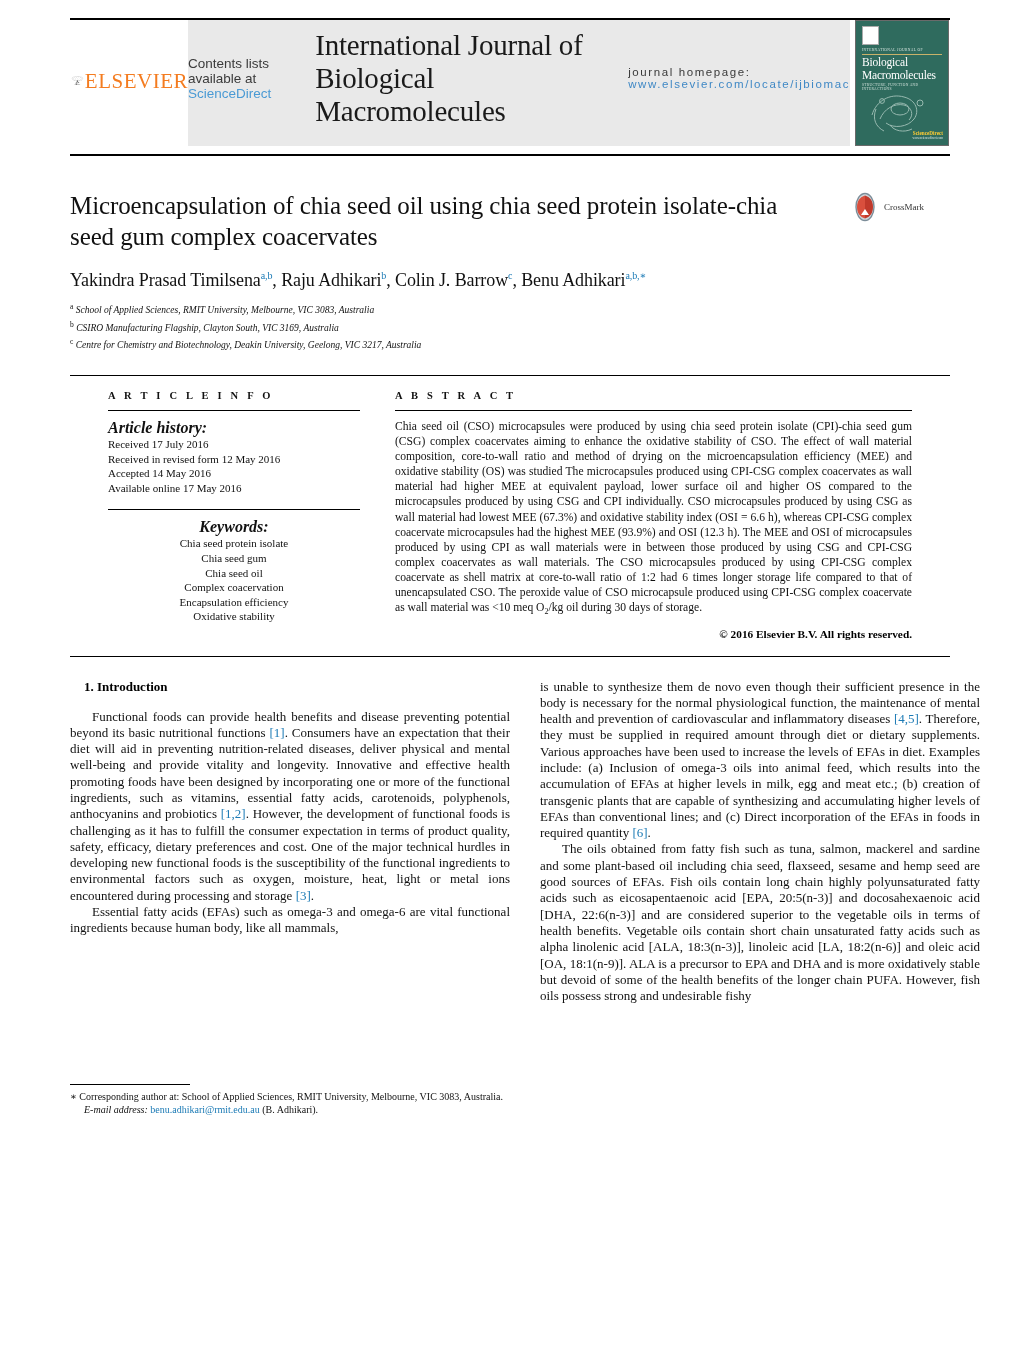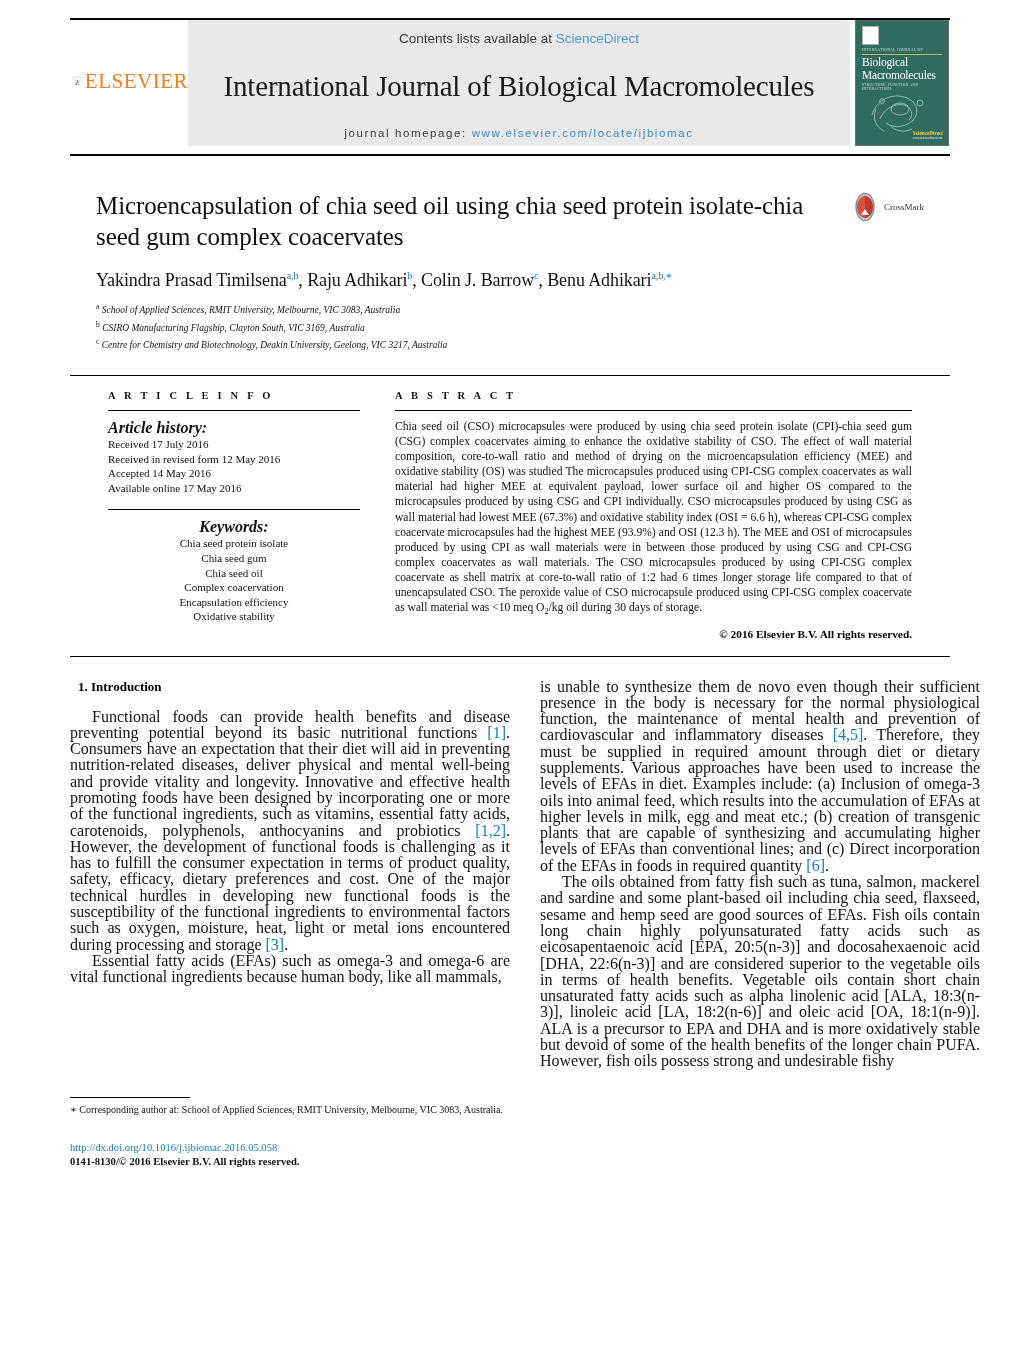--- a/index.html
+++ b/index.html
@@ -56,24 +56,23 @@
     color: #f47c20;
     font-size: 21px;
     letter-spacing: 0.5px;
     line-height: 1;
     margin-top: 1px;
   }
   .center-band {
     flex: 1 1 auto;
     background: #e9e9e9;
     display: flex;
-    flex-direction: column;
     align-items: center;
     justify-content: space-between;
-    padding: 11px 0 7px 0;
+    padding: 11px 0 21px 0;
   }
   .contents-line {
     font-family: "Liberation Sans", sans-serif;
     font-size: 13.5px;
     color: #3a3a3a;
   }
   .contents-line .sd { color: #4a9ad4; }
   .journal-name {
     font-family: "Liberation Serif", serif;
     font-size: 29px;
@@ -129,21 +128,21 @@
   .cover .cov-foot .sdlabel { color:#ffcc33; font-size:5.2px; font-weight:bold;}
   .cover .cov-foot .small { color:#dfe9e5; font-size:3.2px; }
 
   .masthead-rule {
     margin: 8px 70px 0 70px;
     border-bottom: 2px solid #000;
   }
 
   
   .title-area {
-    margin: 34px 70px 0 96px;
+    margin: 34px 70px 0 70px;
     position: relative;
   }
   .article-title {
     font-size: 25px;
     line-height: 31px;
     font-weight: normal;
     color: #111;
     margin: 0;
     max-width: 740px;
     letter-spacing: -0.1px;
@@ -226,24 +225,24 @@
   .body-cols {
     margin: 22px 70px 0 70px;
     display: flex;
     gap: 30px;
     height: 500px;
   }
   .bcol { width: 440px; flex: 0 0 440px; position: relative; }
   .section-title {
     font-size: 13px;
     font-weight: bold;
-    margin: 0 0 14px 8px;
+    margin: 0 0 14px 14px;
   }
   .para {
-    font-size: 16px;
+    font-size: 13px;
     line-height: 16.3px;
     text-align: justify;
     text-indent: 22px;
     margin: 0;
     color: #111;
   }
   .para.noindent { text-indent: 0; }
   .ref { color: #1b7ab5; }
   .link { color: #1b7ab5; }
 
@@ -431,27 +430,24 @@
 
     <div class="bcol">
       <div class="section-title">1.  Introduction</div>
       <p class="para"><span>Functional foods can provide health benefits and disease preventing potential beyond its basic nutritional functions </span><span class="ref">[1]</span><span>. Consumers have an expectation that their diet will aid in preventing nutrition-related diseases, deliver physical and mental well-being and provide vitality and longevity. Innovative and effective health promoting foods have been designed by incorporating one or more of the functional ingredients, such as vitamins, essential fatty acids, carotenoids, polyphenols, anthocyanins and probiotics </span><span class="ref">[1,2]</span><span>. However, the development of functional foods is challenging as it has to fulfill the consumer expectation in terms of product quality, safety, efficacy, dietary preferences and cost. One of the major technical hurdles in developing new functional foods is the susceptibility of the functional ingredients to environmental factors such as oxygen, moisture, heat, light or metal ions encountered during processing and storage </span><span class="ref">[3]</span><span>.</span></p>
       <p class="para">Essential fatty acids (EFAs) such as omega-3 and omega-6 are vital functional ingredients because human body, like all mammals,</p>
 
       <div class="footnote-wrap">
         <div class="fn-rule"></div>
         <div class="footnote">
           <span>∗</span><span> Corresponding author at: School of Applied Sciences, RMIT University, Melbourne, VIC 3083, Australia.</span>
+          <span class="fn-indent"><i>E-mail address:</i> <span class="link">benu.adhikari@rmit.edu.au</span><span> (B. Adhikari).</span></span>
         </div>
       </div>
 
-      <div class="doi-block">
-        <div class="doi">http://dx.doi.org/10.1016/j.ijbiomac.2016.05.058</div>
-        <div class="issn">0141-8130/© 2016 Elsevier B.V. All rights reserved.</div>
-      </div>
     </div>
 
     <div class="bcol">
       <p class="para noindent"><span>is unable to synthesize them de novo even though their sufficient presence in the body is necessary for the normal physiological function, the maintenance of mental health and prevention of cardiovascular and inflammatory diseases </span><span class="ref">[4,5]</span><span>. Therefore, they must be supplied in required amount through diet or dietary supplements. Various approaches have been used to increase the levels of EFAs in diet. Examples include: (a) Inclusion of omega-3 oils into animal feed, which results into the accumulation of EFAs at higher levels in milk, egg and meat etc.; (b) creation of transgenic plants that are capable of synthesizing and accumulating higher levels of EFAs than conventional lines; and (c) Direct incorporation of the EFAs in foods in required quantity </span><span class="ref">[6]</span><span>.</span></p>
       <p class="para">The oils obtained from fatty fish such as tuna, salmon, mackerel and sardine and some plant-based oil including chia seed, flaxseed, sesame and hemp seed are good sources of EFAs. Fish oils contain long chain highly polyunsaturated fatty acids such as eicosapentaenoic acid [EPA, 20:5(n-3)] and docosahexaenoic acid [DHA, 22:6(n-3)] and are considered superior to the vegetable oils in terms of health benefits. Vegetable oils contain short chain unsaturated fatty acids such as alpha linolenic acid [ALA, 18:3(n-3)], linoleic acid [LA, 18:2(n-6)] and oleic acid [OA, 18:1(n-9)]. ALA is a precursor to EPA and DHA and is more oxidatively stable but devoid of some of the health benefits of the longer chain PUFA. However, fish oils possess strong and undesirable fishy</p>
     </div>
   </div>
 
 </div>
 

